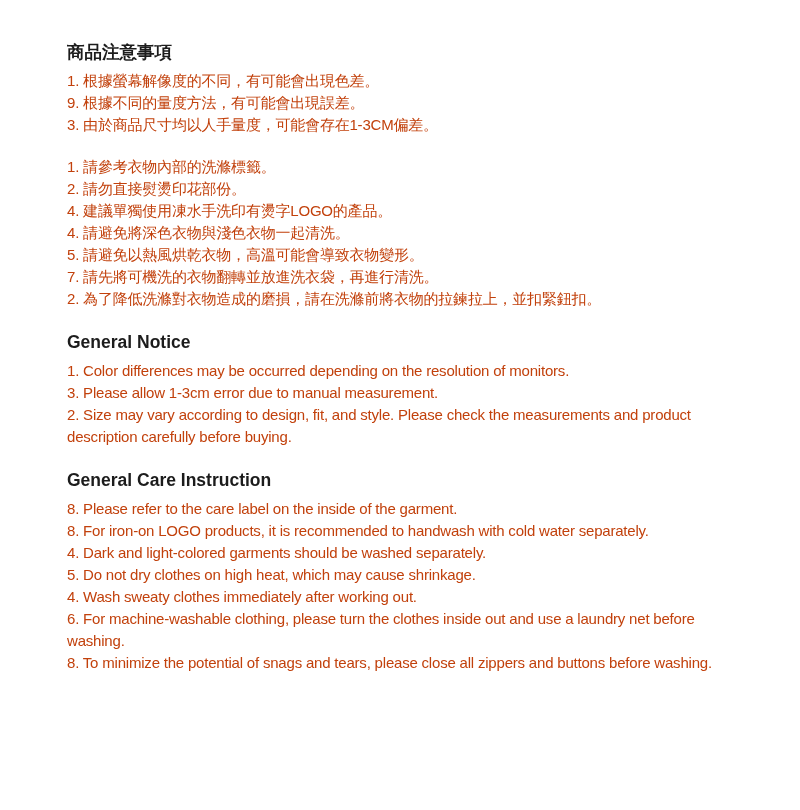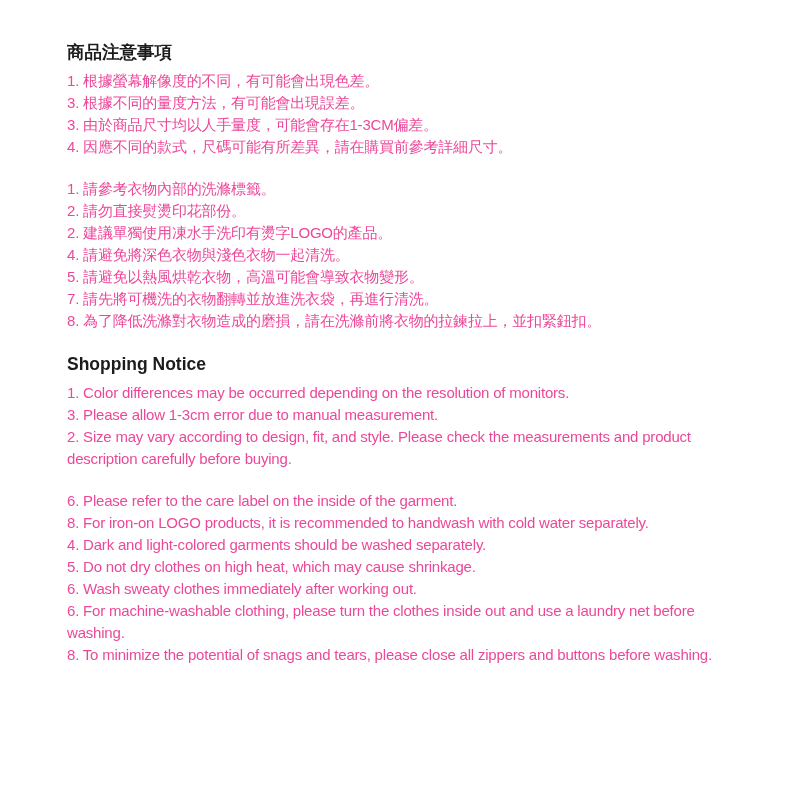--- a/index.html
+++ b/index.html
@@ -32,65 +32,65 @@
   }
   .item-list {
     margin: 0;
     padding: 0;
     list-style: none;
     max-width: 712px;
   }
   .item-list li {
     font-size: 15px;
     line-height: 22px;
-    color: #ec4899;
+    color: #c2410c;
     letter-spacing: -0.2px;
   }
 </style>
 </head>
 <body>
 
 <main class="page">
 
   <section class="section">
     <h2 class="section-title">商品注意事項</h2>
     <ul class="item-list">
       <li>1. 根據螢幕解像度的不同，有可能會出現色差。</li>
-      <li>3. 根據不同的量度方法，有可能會出現誤差。</li>
+      <li>9. 根據不同的量度方法，有可能會出現誤差。</li>
       <li>3. 由於商品尺寸均以人手量度，可能會存在1-3CM偏差。</li>
-      <li>4. 因應不同的款式，尺碼可能有所差異，請在購買前參考詳細尺寸。</li>
     </ul>
   </section>
 
   <section class="section">
     <ul class="item-list">
       <li>1. 請參考衣物內部的洗滌標籤。</li>
       <li>2. 請勿直接熨燙印花部份。</li>
-      <li>2. 建議單獨使用凍水手洗印有燙字LOGO的產品。</li>
+      <li>4. 建議單獨使用凍水手洗印有燙字LOGO的產品。</li>
       <li>4. 請避免將深色衣物與淺色衣物一起清洗。</li>
       <li>5. 請避免以熱風烘乾衣物，高溫可能會導致衣物變形。</li>
       <li>7. 請先將可機洗的衣物翻轉並放進洗衣袋，再進行清洗。</li>
-      <li>8. 為了降低洗滌對衣物造成的磨損，請在洗滌前將衣物的拉鍊拉上，並扣緊鈕扣。</li>
+      <li>2. 為了降低洗滌對衣物造成的磨損，請在洗滌前將衣物的拉鍊拉上，並扣緊鈕扣。</li>
     </ul>
   </section>
 
   <section class="section">
-    <h2 class="section-title">Shopping Notice</h2>
+    <h2 class="section-title">General Notice</h2>
     <ul class="item-list">
       <li>1. Color differences may be occurred depending on the resolution of monitors.</li>
       <li>3. Please allow 1-3cm error due to manual measurement.</li>
       <li>2. Size may vary according to design, fit, and style. Please check the measurements and product description carefully before buying.</li>
     </ul>
   </section>
 
   <section class="section">
+    <h2 class="section-title">General Care Instruction</h2>
     <ul class="item-list">
-      <li>6. Please refer to the care label on the inside of the garment.</li>
+      <li>8. Please refer to the care label on the inside of the garment.</li>
       <li>8. For iron-on LOGO products, it is recommended to handwash with cold water separately.</li>
       <li>4. Dark and light-colored garments should be washed separately.</li>
       <li>5. Do not dry clothes on high heat, which may cause shrinkage.</li>
-      <li>6. Wash sweaty clothes immediately after working out.</li>
+      <li>4. Wash sweaty clothes immediately after working out.</li>
       <li>6. For machine-washable clothing, please turn the clothes inside out and use a laundry net before washing.</li>
       <li>8. To minimize the potential of snags and tears, please close all zippers and buttons before washing.</li>
     </ul>
   </section>
 
 </main>
 
 </body></html>

